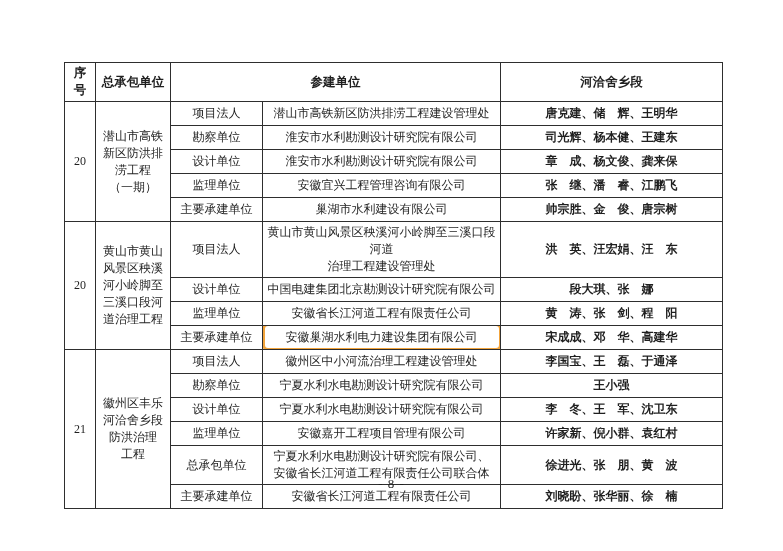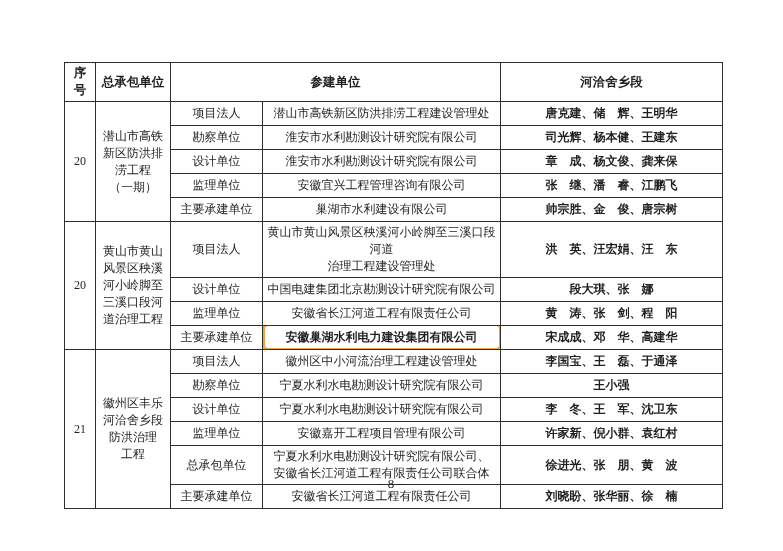--- a/index.html
+++ b/index.html
@@ -39,21 +39,21 @@
     font-size: 12.5px;
   }
   .doc-table td {
     height: 19px;
   }
   .c-no      { width: 31px; }
   .c-project { width: 75px; white-space: pre-line; }
   .c-role    { width: 92px; }
   .c-unit    { width: 238px; white-space: pre-line; }
   .c-contrib { width: 222px; font-weight: bold; }
-  .hl-cell { position: relative; font-weight: bold; }
+  .hl-cell { position: relative; }
   .hl-box {
     position: absolute;
     left: -1px;
     top: -3px;
     right: -2px;
     bottom: -2px;
     border: 3px solid var(--hl-color, #F2A43C);
     border-radius: 6px;
     pointer-events: none;
   }

